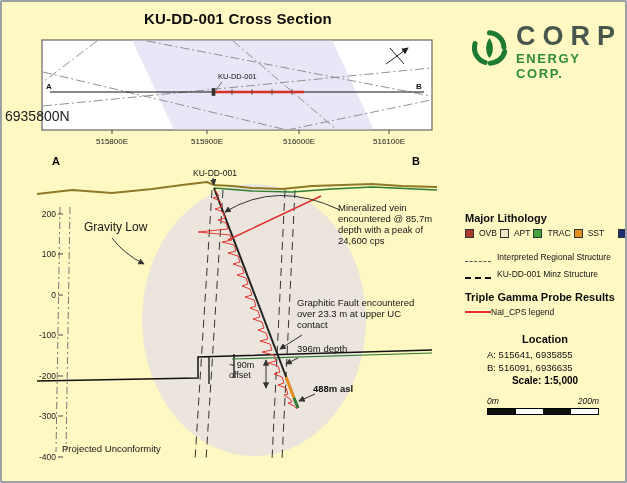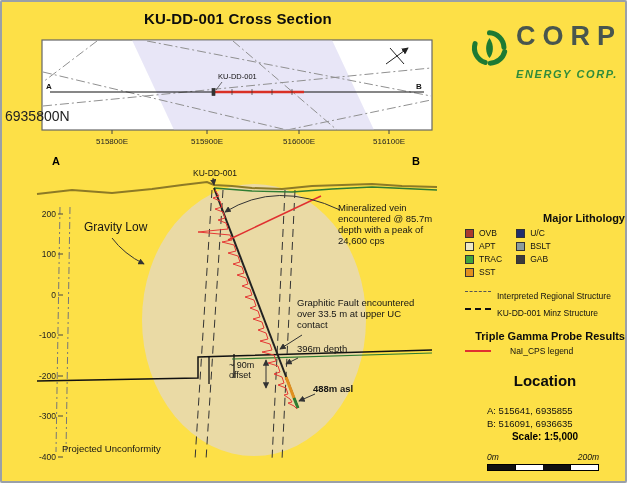--- a/index.html
+++ b/index.html
@@ -1,64 +1,64 @@
 <!DOCTYPE html>
 <html><head>
 <meta charset="utf-8">
 <style>
   * { margin:0; padding:0; box-sizing:border-box; }
   html,body { background:#e9e9e9; }
   body { font-family:"Liberation Sans", sans-serif; }
-  .page { position:relative; width:627px; height:483px; background:#fde047;
+  .page { position:relative; width:627px; height:483px; background:#fef9c3;
           border:2px solid #9aa0a8; border-radius:2px; overflow:hidden; }
   .abs { position:absolute; }
 
   .title { left:40px; top:8px; width:392px; text-align:center;
            font-size:15px; font-weight:bold; color:#0d0d0d; letter-spacing:.2px; }
 
   
   .logo { left:468px; top:20px; width:152px; display:flex; align-items:flex-start; gap:7px; }
   .logo-name { font-size:27px; font-weight:bold; color:#49564e; letter-spacing:7px; line-height:1.05; }
-  .logo-sub { font-size:11px; font-weight:bold; color:#2f8b3b; letter-spacing:1.6px; margin-top:18px;font-style:italic; }
+  .logo-sub { font-size:13px; font-weight:bold; color:#2f8b3b; letter-spacing:1.6px; margin-top:1px; }
 
   .northing-label { left:3px; top:106px; font-size:14px; color:#222; }
 
   svg text { font-family:"Liberation Sans", sans-serif; }
 
   
   .ann { position:absolute; color:#151515; line-height:1.15; }
   .ann-ku { left:191px; top:167px; font-size:8.5px; }
   .ann-gravity { left:70px; top:219px; font-size:12px;margin-left:12px; }
   .ann-vein { left:336px; top:201px; width:102px; font-size:9.5px; }
   .ann-fault { left:295px; top:296px; width:126px; font-size:9.5px; }
   .ann-depth { left:295px; top:342px; font-size:9.5px; }
   .ann-offset { left:227px; top:358px; width:38px; font-size:9px; text-align:left; }
   .ann-asl { left:311px; top:382px; font-size:9.5px;font-weight:bold; }
   .ann-unconf { left:60px; top:442px; font-size:9.5px; }
   .sec-a { left:50px; top:153px; font-size:11px; font-weight:bold; }
   .sec-b { left:410px; top:153px; font-size:11px; font-weight:bold; }
 
   
   .legend { left:463px; top:210px; width:160px; }
-  .leg-title { font-size:11px; font-weight:bold; color:#0d0d0d; margin-bottom:4px;text-align:right; }
+  .leg-title { font-size:11px; font-weight:bold; color:#0d0d0d; margin-bottom:4px; }
   .litho-grid { display:flex; gap:14px; margin-bottom:14px; }
-  .litho-col { display:flex; flex-direction:column; gap:3px; }
+  .litho-col { display:flex; flex-direction:row; gap:3px; }
   .litho-item { display:flex; align-items:center; gap:5px; }
   .swatch { width:9px; height:9px; border:1px solid #333; display:inline-block; }
   .litho-label { font-size:8.5px; color:#111; }
-  .struct-row { display:flex; align-items:flex-start; gap:6px; margin-bottom:7px; }
+  .struct-row { display:flex; align-items:flex-end; gap:6px; margin-bottom:7px; }
   .line-sample { display:inline-block; width:26px; height:0; }
   .dashdot { border-top:1px dashed #555; }
   .boldash { border-top:2px dashed #111; }
   .struct-label { font-size:8.5px; color:#111; }
   .gamma-title { margin-top:12px; }
-  .gamma-row { display:flex; align-items:center; gap:19px; margin-top:3px; }
+  .gamma-row { display:flex; align-items:center; gap:0; margin-top:3px; }
   .gamma-sample { display:inline-block; width:26px; height:2px; }
   .loc-block { margin-top:16px; text-align:center; }
-  .loc-title { font-size:15px; font-weight:bold; color:#0d0d0d; margin-bottom:16px; }
+  .loc-title { font-size:11px; font-weight:bold; color:#0d0d0d; margin-bottom:4px; }
   .loc-line { font-size:9.5px; color:#111; text-align:left; margin-left:22px; margin-bottom:2px; }
   .scale-text { font-size:10px; font-weight:bold; margin-top:0; }
   .scalebar { margin-top:10px; margin-left:22px; width:112px; }
   .sb-labels { display:flex; justify-content:space-between; font-size:8.5px; color:#111; margin-bottom:2px;font-style:italic; }
   .sb-bar { display:flex; height:7px; border:1px solid #000; }
   .sb-seg { flex:1 1 0; }
   .sb-dark { background:#111; }
   .sb-light { background:#fff; border-left:1px solid #000; }
 </style>
 </head>
@@ -208,21 +208,21 @@
       <text x="24" y="267">-300</text>
       <text x="24" y="308">-400</text>
     </g>
   </svg>
 
   <div class="abs sec-a">A</div>
   <div class="abs sec-b">B</div>
   <div class="ann ann-ku">KU-DD-001</div>
   <div class="ann ann-gravity">Gravity Low</div>
   <div class="ann ann-vein">Mineralized vein encountered @ 85.7m depth with a peak of 24,600 cps</div>
-  <div class="ann ann-fault">Graphitic Fault encountered over 33.5 m at upper UC contact</div>
+  <div class="ann ann-fault">Graphitic Fault encountered over 23.3 m at upper UC contact</div>
   <div class="ann ann-depth">396m depth</div>
   <div class="ann ann-offset">~ 90m offset</div>
   <div class="ann ann-asl">488m asl</div>
   <div class="ann ann-unconf">Projected Unconformity</div>
 
   <div class="abs legend">
     <div class="leg-title">Major Lithology</div>
 
     <div class="litho-grid">
       <div class="litho-col">

